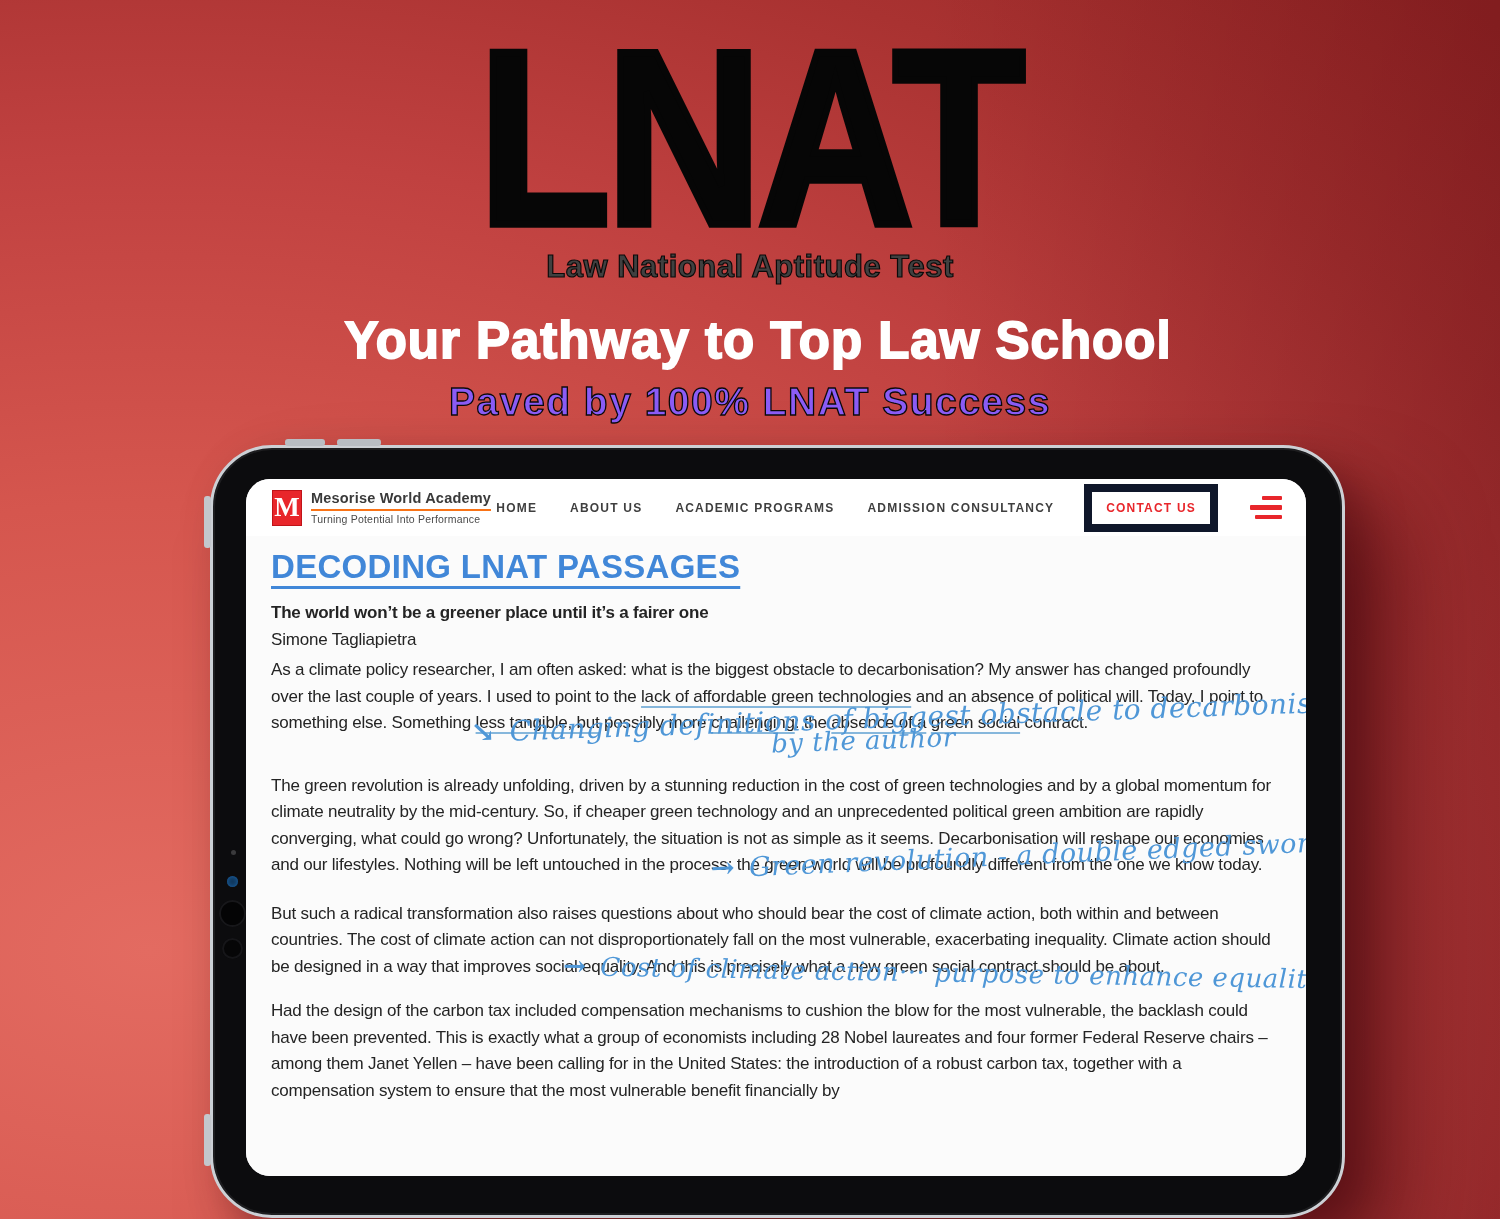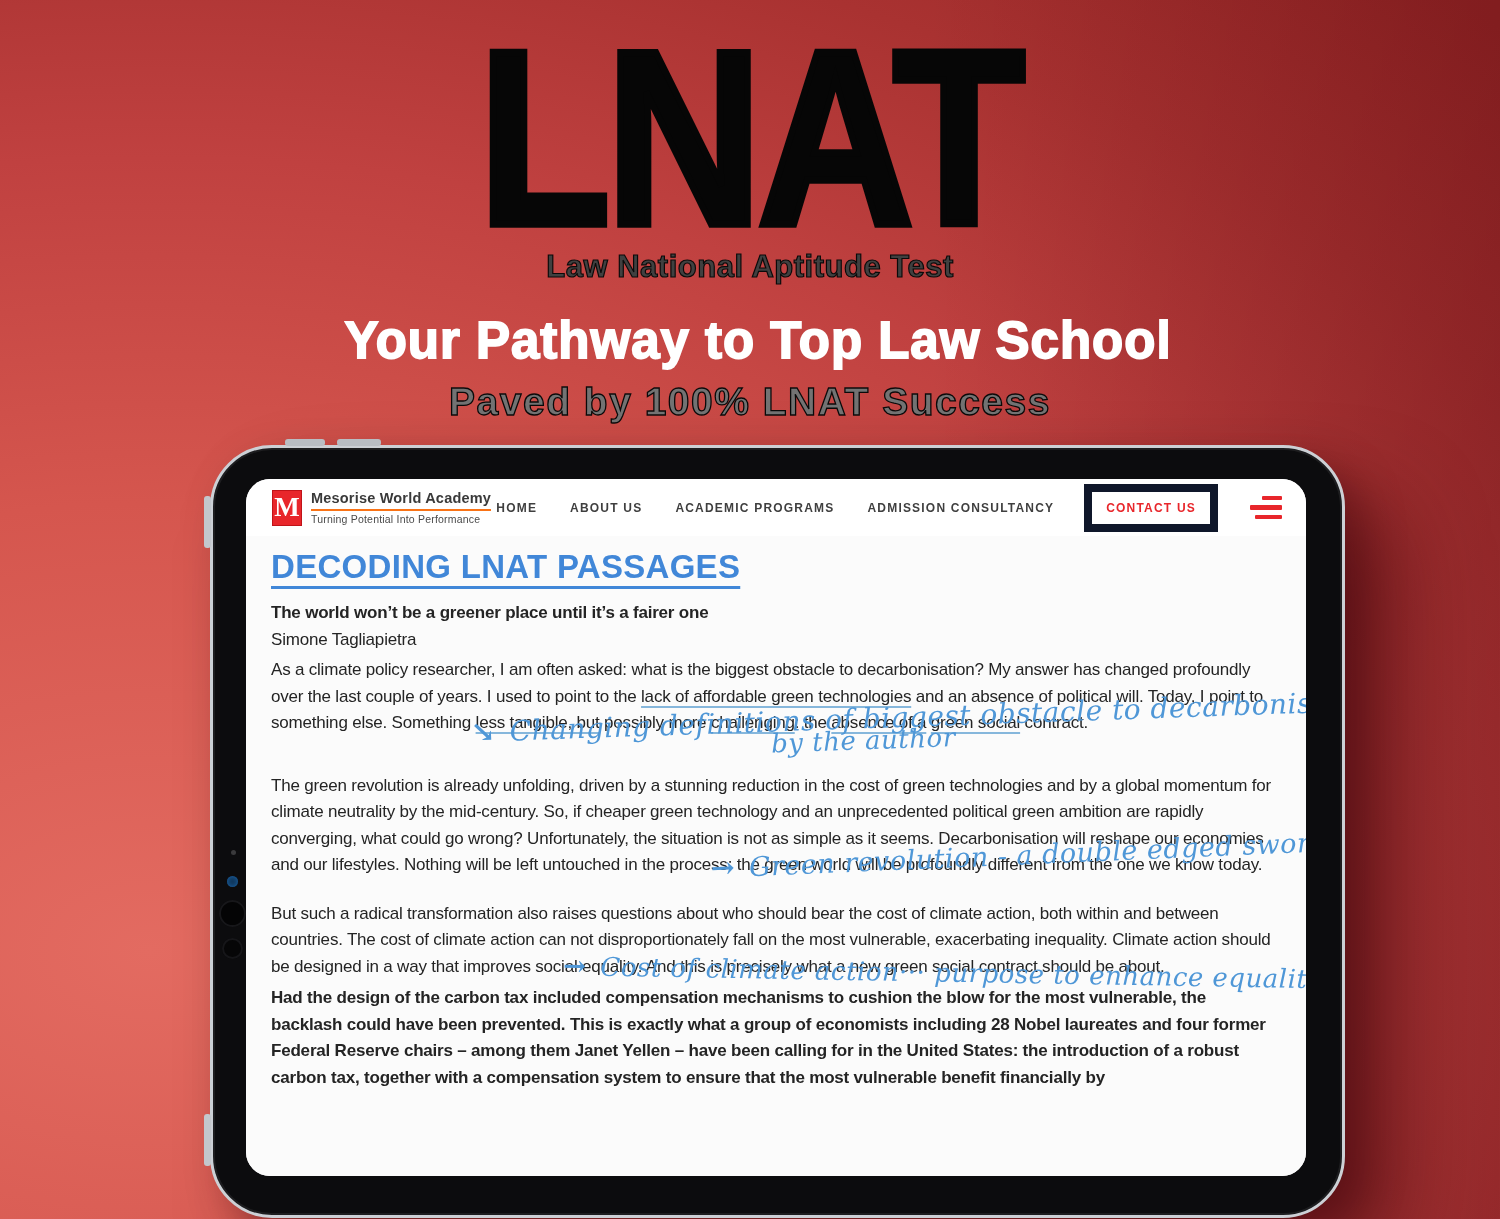--- a/index.html
+++ b/index.html
@@ -26,21 +26,21 @@
     font-size:31px; font-weight:700; color:#404040;
     -webkit-text-stroke:1.2px #0a0a0a; letter-spacing:0.5px;
   }
   .hero-tag {
     margin-top:26px;
     font-size:51px; font-weight:700; color:#ffffff;
     -webkit-text-stroke:1.8px #ffffff; letter-spacing:1px;padding-left:16px;
   }
   .hero-tag2 {
     margin-top:10px;
-    font-size:39px; font-weight:700; color:#737373;
+    font-size:39px; font-weight:700; color:#8b5cf6;
     -webkit-text-stroke:1.3px #0a0a0a; letter-spacing:1.5px;
   }
 
   
   .tablet {
     position:absolute; left:210px; top:445px;
     width:1135px; height:773px;
     background:#0c0c0e;
     border:3px solid #ccd0d5;
     border-radius:62px;
@@ -109,21 +109,21 @@
   .page-heading {
     text-align:left; margin-top:12px;
     font-size:33px; font-weight:700; color:#4187d8; letter-spacing:0.3px;
     text-decoration:underline; text-decoration-thickness:2.5px; text-underline-offset:8px;
   }
   .passage { margin-top:14px; font-size:17px; line-height:26.5px; color:#242424; letter-spacing:-0.2px; }
   .p-title { font-weight:700; }
   .para1 { margin-top:4px; }
   .para2 { margin-top:2px; }
   .para3 { margin-top:10px; }
-  .para4 { margin-top:7px;font-weight:bold; }
+  .para4 { margin-top:20px; }
   .pen-u {
     text-decoration:underline; text-decoration-color:#86b7dc;
     text-decoration-thickness:2px; text-underline-offset:4px;
   }
 
   
   .hw {
     font-family:"DejaVu Serif", serif; font-style:italic;
     color:#4f97d7; white-space:nowrap; letter-spacing:0.5px;
   }

